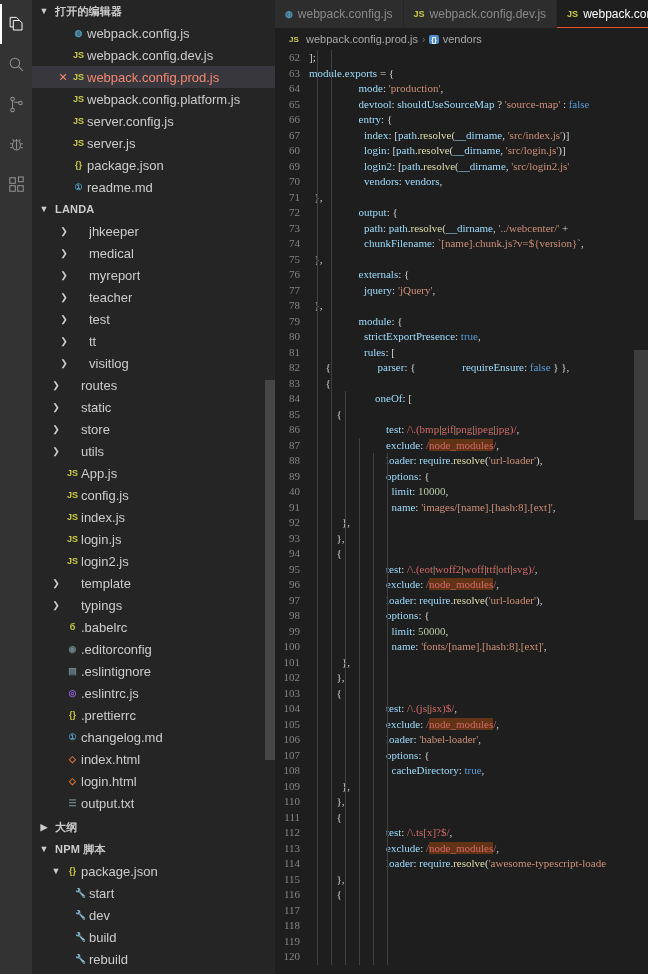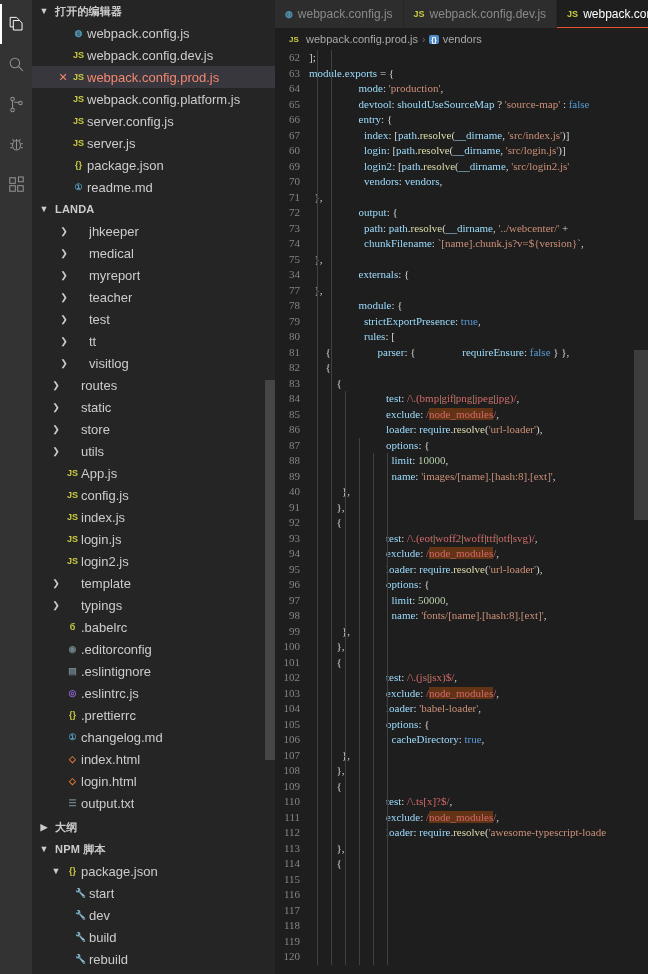--- a/index.html
+++ b/index.html
@@ -503,21 +503,21 @@
               <div>66</div>
               <div>67</div>
               <div>60</div>
               <div>69</div>
               <div>70</div>
               <div>71</div>
               <div>72</div>
               <div>73</div>
               <div>74</div>
               <div>75</div>
-              <div>34</div>
+              <div>76</div>
               <div>77</div>
               <div>78</div>
               <div>79</div>
               <div>80</div>
               <div>81</div>
               <div>82</div>
               <div>83</div>
               <div>84</div>
               <div>85</div>
               <div>86</div>
@@ -565,26 +565,28 @@
               <div class="cl"><span class="t-punc"> </span><span class="t-punc"> </span><span class="t-punc"> </span><span class="t-punc"> </span><span class="t-key">index</span><span class="t-punc">:</span><span class="t-punc"> </span><span class="t-punc">[</span><span class="t-var">path</span><span class="t-punc">.</span><span class="t-fn">resolve</span><span class="t-punc">(</span><span class="t-var">__dirname</span><span class="t-punc">,</span><span class="t-punc"> </span><span class="t-str">'src/index.js'</span><span class="t-punc">)</span><span class="t-punc">]</span></div>
               <div class="cl"><span class="t-punc"> </span><span class="t-punc"> </span><span class="t-punc"> </span><span class="t-punc"> </span><span class="t-key">login</span><span class="t-punc">:</span><span class="t-punc"> </span><span class="t-punc">[</span><span class="t-var">path</span><span class="t-punc">.</span><span class="t-fn">resolve</span><span class="t-punc">(</span><span class="t-var">__dirname</span><span class="t-punc">,</span><span class="t-punc"> </span><span class="t-str">'src/login.js'</span><span class="t-punc">)</span><span class="t-punc">]</span></div>
               <div class="cl"><span class="t-punc"> </span><span class="t-punc"> </span><span class="t-punc"> </span><span class="t-punc"> </span><span class="t-key">login2</span><span class="t-punc">:</span><span class="t-punc"> </span><span class="t-punc">[</span><span class="t-var">path</span><span class="t-punc">.</span><span class="t-fn">resolve</span><span class="t-punc">(</span><span class="t-var">__dirname</span><span class="t-punc">,</span><span class="t-punc"> </span><span class="t-str">'src/login2.js'</span></div>
               <div class="cl"><span class="t-punc"> </span><span class="t-punc"> </span><span class="t-punc"> </span><span class="t-punc"> </span><span class="t-key">vendors</span><span class="t-punc">:</span><span class="t-punc"> </span><span class="t-var">vendors</span><span class="t-punc">,</span></div>
               <div class="cl"><span class="t-punc"> </span><span class="t-punc"> </span><span class="t-punc">}</span><span class="t-punc">,</span></div>
               <div class="cl"><span class="t-punc"> </span><span class="t-punc"> </span><span class="t-key">output</span><span class="t-punc">:</span><span class="t-punc"> </span><span class="t-punc">{</span></div>
               <div class="cl"><span class="t-punc"> </span><span class="t-punc"> </span><span class="t-punc"> </span><span class="t-punc"> </span><span class="t-key">path</span><span class="t-punc">:</span><span class="t-punc"> </span><span class="t-var">path</span><span class="t-punc">.</span><span class="t-fn">resolve</span><span class="t-punc">(</span><span class="t-var">__dirname</span><span class="t-punc">,</span><span class="t-punc"> </span><span class="t-str">'../webcenter/'</span><span class="t-punc"> </span><span class="t-punc">+</span><span class="t-punc"> </span></div>
               <div class="cl"><span class="t-punc"> </span><span class="t-punc"> </span><span class="t-punc"> </span><span class="t-punc"> </span><span class="t-key">chunkFilename</span><span class="t-punc">:</span><span class="t-punc"> </span><span class="t-tmpl">`[name].chunk.js?v=${version}`</span><span class="t-punc">,</span></div>
               <div class="cl"><span class="t-punc"> </span><span class="t-punc"> </span><span class="t-punc">}</span><span class="t-punc">,</span></div>
               <div class="cl"><span class="t-punc"> </span><span class="t-punc"> </span><span class="t-key">externals</span><span class="t-punc">:</span><span class="t-punc"> </span><span class="t-punc">{</span></div>
+              <div class="cl"><span class="t-punc"> </span><span class="t-punc"> </span><span class="t-punc"> </span><span class="t-punc"> </span><span class="t-key">jquery</span><span class="t-punc">:</span><span class="t-punc"> </span><span class="t-str">'jQuery'</span><span class="t-punc">,</span></div>
               <div class="cl"><span class="t-punc"> </span><span class="t-punc"> </span><span class="t-punc">}</span><span class="t-punc">,</span></div>
               <div class="cl"><span class="t-punc"> </span><span class="t-punc"> </span><span class="t-key">module</span><span class="t-punc">:</span><span class="t-punc"> </span><span class="t-punc">{</span></div>
               <div class="cl"><span class="t-punc"> </span><span class="t-punc"> </span><span class="t-punc"> </span><span class="t-punc"> </span><span class="t-key">strictExportPresence</span><span class="t-punc">:</span><span class="t-punc"> </span><span class="t-bool">true</span><span class="t-punc">,</span></div>
               <div class="cl"><span class="t-punc"> </span><span class="t-punc"> </span><span class="t-punc"> </span><span class="t-punc"> </span><span class="t-key">rules</span><span class="t-punc">:</span><span class="t-punc"> </span><span class="t-punc">[</span></div>
               <div class="cl"><span class="t-punc"> </span><span class="t-punc"> </span><span class="t-punc"> </span><span class="t-punc"> </span><span class="t-punc"> </span><span class="t-punc"> </span><span class="t-punc">{</span><span class="t-punc"> </span><span class="t-key">parser</span><span class="t-punc">:</span><span class="t-punc"> </span><span class="t-punc">{</span><span class="t-punc"> </span><span class="t-key">requireEnsure</span><span class="t-punc">:</span><span class="t-punc"> </span><span class="t-bool">false</span><span class="t-punc"> </span><span class="t-punc">}</span><span class="t-punc"> </span><span class="t-punc">}</span><span class="t-punc">,</span></div>
               <div class="cl"><span class="t-punc"> </span><span class="t-punc"> </span><span class="t-punc"> </span><span class="t-punc"> </span><span class="t-punc"> </span><span class="t-punc"> </span><span class="t-punc">{</span></div>
+              <div class="cl"><span class="t-punc"> </span><span class="t-punc"> </span><span class="t-punc"> </span><span class="t-punc"> </span><span class="t-punc"> </span><span class="t-punc"> </span><span class="t-punc"> </span><span class="t-punc"> </span><span class="t-key">oneOf</span><span class="t-punc">:</span><span class="t-punc"> </span><span class="t-punc">[</span></div>
               <div class="cl"><span class="t-punc"> </span><span class="t-punc"> </span><span class="t-punc"> </span><span class="t-punc"> </span><span class="t-punc"> </span><span class="t-punc"> </span><span class="t-punc"> </span><span class="t-punc"> </span><span class="t-punc"> </span><span class="t-punc"> </span><span class="t-punc">{</span></div>
               <div class="cl"><span class="t-punc"> </span><span class="t-punc"> </span><span class="t-punc"> </span><span class="t-punc"> </span><span class="t-punc"> </span><span class="t-punc"> </span><span class="t-punc"> </span><span class="t-punc"> </span><span class="t-punc"> </span><span class="t-punc"> </span><span class="t-punc"> </span><span class="t-punc"> </span><span class="t-key">test</span><span class="t-punc">:</span><span class="t-punc"> </span><span class="t-rx">/\.(bmp<span class="t-rxg">|</span>gif<span class="t-rxg">|</span>png<span class="t-rxg">|</span>jpeg<span class="t-rxg">|</span>jpg)/</span><span class="t-punc">,</span></div>
               <div class="cl"><span class="t-punc"> </span><span class="t-punc"> </span><span class="t-punc"> </span><span class="t-punc"> </span><span class="t-punc"> </span><span class="t-punc"> </span><span class="t-punc"> </span><span class="t-punc"> </span><span class="t-punc"> </span><span class="t-punc"> </span><span class="t-punc"> </span><span class="t-punc"> </span><span class="t-key">exclude</span><span class="t-punc">:</span><span class="t-punc"> </span><span class="t-rx">/<span class="hl-sel">node_modules</span>/</span><span class="t-punc">,</span></div>
               <div class="cl"><span class="t-punc"> </span><span class="t-punc"> </span><span class="t-punc"> </span><span class="t-punc"> </span><span class="t-punc"> </span><span class="t-punc"> </span><span class="t-punc"> </span><span class="t-punc"> </span><span class="t-punc"> </span><span class="t-punc"> </span><span class="t-punc"> </span><span class="t-punc"> </span><span class="t-key">loader</span><span class="t-punc">:</span><span class="t-punc"> </span><span class="t-var">require</span><span class="t-punc">.</span><span class="t-fn">resolve</span><span class="t-punc">(</span><span class="t-str">'url-loader'</span><span class="t-punc">)</span><span class="t-punc">,</span></div>
               <div class="cl"><span class="t-punc"> </span><span class="t-punc"> </span><span class="t-punc"> </span><span class="t-punc"> </span><span class="t-punc"> </span><span class="t-punc"> </span><span class="t-punc"> </span><span class="t-punc"> </span><span class="t-punc"> </span><span class="t-punc"> </span><span class="t-punc"> </span><span class="t-punc"> </span><span class="t-key">options</span><span class="t-punc">:</span><span class="t-punc"> </span><span class="t-punc">{</span></div>
               <div class="cl"><span class="t-punc"> </span><span class="t-punc"> </span><span class="t-punc"> </span><span class="t-punc"> </span><span class="t-punc"> </span><span class="t-punc"> </span><span class="t-punc"> </span><span class="t-punc"> </span><span class="t-punc"> </span><span class="t-punc"> </span><span class="t-punc"> </span><span class="t-punc"> </span><span class="t-punc"> </span><span class="t-punc"> </span><span class="t-key">limit</span><span class="t-punc">:</span><span class="t-punc"> </span><span class="t-num">10000</span><span class="t-punc">,</span></div>
               <div class="cl"><span class="t-punc"> </span><span class="t-punc"> </span><span class="t-punc"> </span><span class="t-punc"> </span><span class="t-punc"> </span><span class="t-punc"> </span><span class="t-punc"> </span><span class="t-punc"> </span><span class="t-punc"> </span><span class="t-punc"> </span><span class="t-punc"> </span><span class="t-punc"> </span><span class="t-punc"> </span><span class="t-punc"> </span><span class="t-key">name</span><span class="t-punc">:</span><span class="t-punc"> </span><span class="t-str">'images/[name].[hash:8].[ext]'</span><span class="t-punc">,</span></div>
               <div class="cl"><span class="t-punc"> </span><span class="t-punc"> </span><span class="t-punc"> </span><span class="t-punc"> </span><span class="t-punc"> </span><span class="t-punc"> </span><span class="t-punc"> </span><span class="t-punc"> </span><span class="t-punc"> </span><span class="t-punc"> </span><span class="t-punc"> </span><span class="t-punc"> </span><span class="t-punc">}</span><span class="t-punc">,</span></div>
               <div class="cl"><span class="t-punc"> </span><span class="t-punc"> </span><span class="t-punc"> </span><span class="t-punc"> </span><span class="t-punc"> </span><span class="t-punc"> </span><span class="t-punc"> </span><span class="t-punc"> </span><span class="t-punc"> </span><span class="t-punc"> </span><span class="t-punc">}</span><span class="t-punc">,</span></div>
               <div class="cl"><span class="t-punc"> </span><span class="t-punc"> </span><span class="t-punc"> </span><span class="t-punc"> </span><span class="t-punc"> </span><span class="t-punc"> </span><span class="t-punc"> </span><span class="t-punc"> </span><span class="t-punc"> </span><span class="t-punc"> </span><span class="t-punc">{</span></div>

